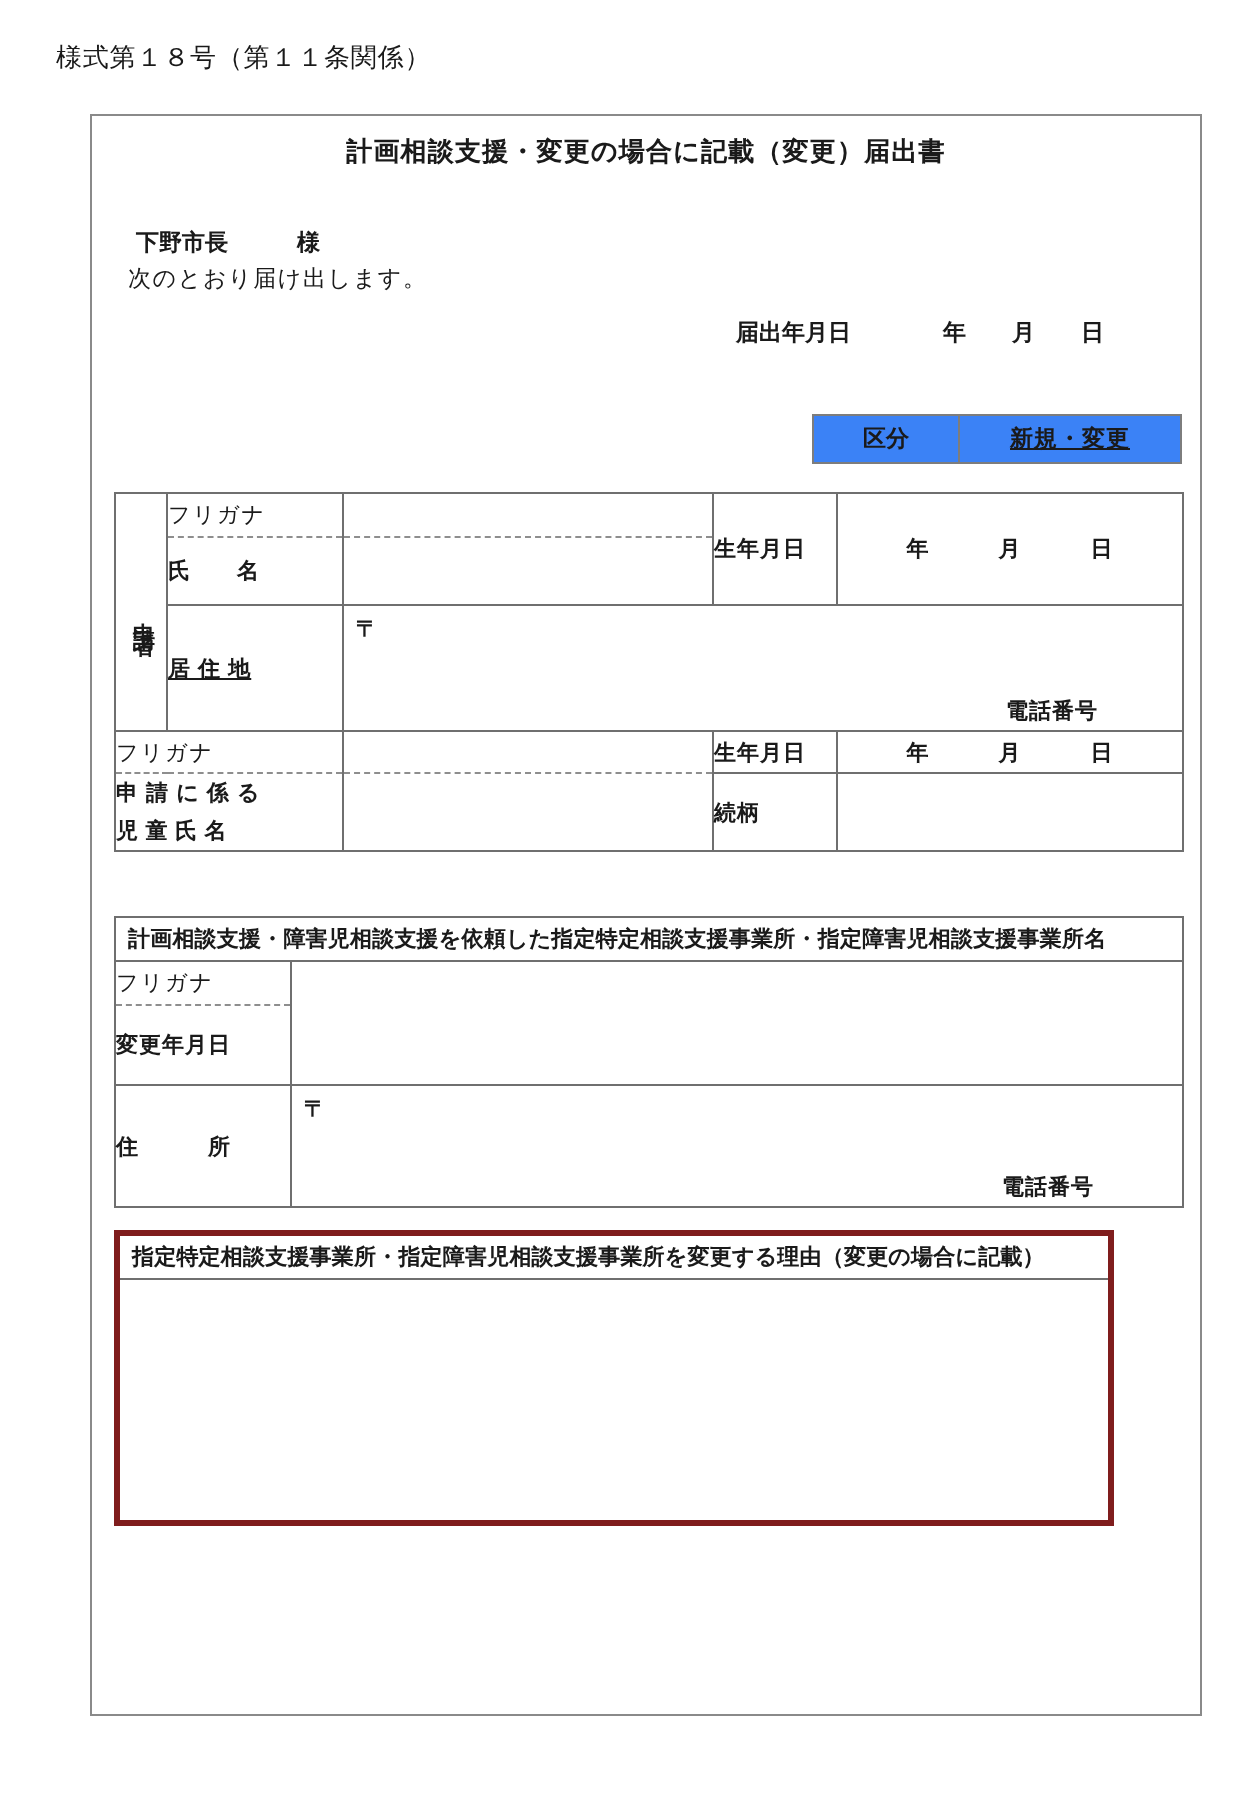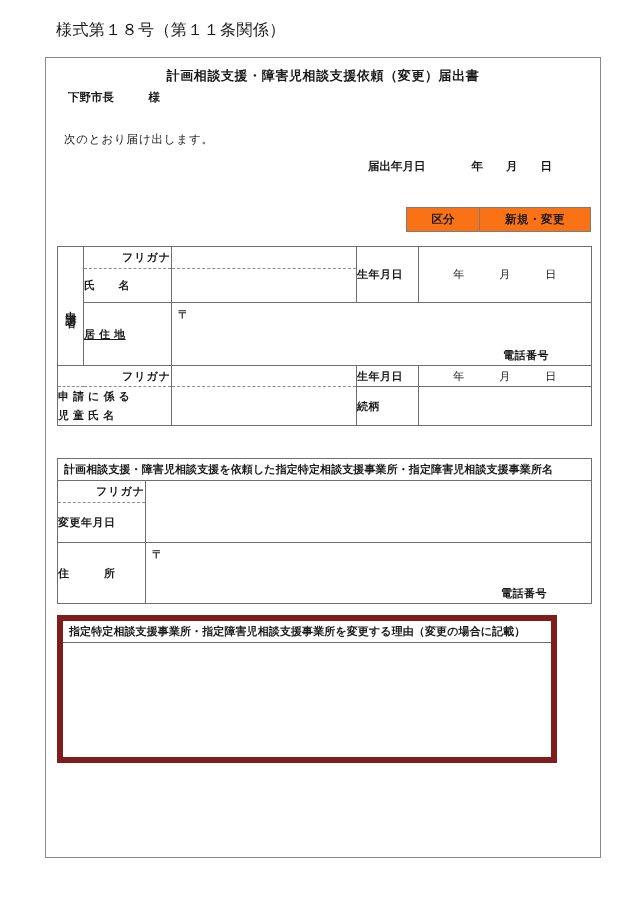--- a/index.html
+++ b/index.html
@@ -12,23 +12,23 @@
     height: 903px;
     position: relative;
     font-family: "Liberation Serif", "DejaVu Serif", serif;
     color: #1a1a1a;
     overflow: hidden;
   }
 
   
   .form-number {
     position: absolute;
-    left: 56px;
+    left: 28px;
     top: 20px;
-    font-size: 16px;
+    font-size: 13px;
     letter-spacing: 0.4px;
     white-space: nowrap;
     text-align: center;
   }
 
   
   .page-frame {
     position: absolute;
     left: 45px;
     top: 57px;
@@ -48,21 +48,21 @@
     font-size: 13px;
     font-weight: bold;
     letter-spacing: 0.6px;
     font-family: "Liberation Sans", "DejaVu Sans", sans-serif;
   }
 
   
   .addressee {
     position: absolute;
     left: 22px;
-    top: 32px;
+    top: 56px;
     font-size: 11.5px;
     font-weight: bold;
     font-family: "Liberation Sans", "DejaVu Sans", sans-serif;
     white-space: pre;
   }
   .intro-line {
     position: absolute;
     left: 18px;
     top: 74px;
     font-size: 11.5px;
@@ -86,41 +86,42 @@
   
   .kubun-box {
     position: absolute;
     left: 360px;
     top: 149px;
     width: 185px;
     height: 25px;
     display: flex;
     border: 1px solid #7d7d7d;
     box-sizing: border-box;
-    background: #f97316;
+    background: #3b82f6;
   }
   .kubun-label {
     width: 72px;
     border-right: 1px solid #7d7d7d;
     display: flex;
     align-items: center;
     justify-content: center;
     font-size: 11.5px;
     font-weight: bold;
     font-family: "Liberation Sans", "DejaVu Sans", sans-serif;
   }
   .kubun-value {
     flex: 1;
     display: flex;
     align-items: center;
     justify-content: center;
     font-size: 11.5px;
     font-weight: bold;
     font-family: "Liberation Sans", "DejaVu Sans", sans-serif;
     letter-spacing: 0.5px;
+    text-decoration: underline;
   }
 
   
   .form-table {
     position: absolute;
     border-collapse: collapse;
     table-layout: fixed;
     background: #fff;
     font-family: "Liberation Sans", "DejaVu Sans", sans-serif;
   }
@@ -131,22 +132,22 @@
     vertical-align: middle;
     position: relative;
   }
   .cell-label {
     text-align: left;
     font-weight: bold;
     letter-spacing: 0.5px;
     white-space: pre;
   }
   .cell-label-small {
-    text-align: right;
-    font-weight: bold;
+    text-align: left;
+    font-weight: normal;
     letter-spacing: 1px;
     white-space: pre;
     margin-left: 12px;
   }
   .dashed-bottom { border-bottom: 1px dashed #8e8e8e !important; }
   .dashed-top    { border-top: 1px dashed #8e8e8e !important; }
   .no-top    { border-top: none !important; }
   .no-bottom { border-bottom: none !important; }
 
   
@@ -182,21 +183,21 @@
   .phone-label-office {
     position: absolute;
     right: 44px;
     bottom: 2px;
     font-size: 11px;
     font-weight: bold;
     letter-spacing: 0.5px;
   }
   .date-slots {
     text-align: center;
-    font-weight: normal;
+    font-weight: bold;
     font-size: 11px;
     white-space: pre;
     letter-spacing: 0.5px;
   }
 
   
   #applicant-table { left: 11px; top: 188px; width: 534px; }
 
   
   #office-table { left: 11px; top: 400px; width: 534px; }
@@ -208,21 +209,21 @@
     white-space: nowrap;
   }
 
   
   .reason-box {
     position: absolute;
     left: 11px;
     top: 557px;
     width: 500px;
     height: 148px;
-    border: 6px solid #7f1d1d;
+    border: 3px solid #7f1d1d;
     box-sizing: border-box;
     background: #fff;
   }
   .reason-header {
     height: 22px;
     border-bottom: 1px solid #6f6f6f;
     display: flex;
     align-items: center;
     padding-left: 6px;
     font-size: 11px;
@@ -249,21 +250,21 @@
     box-sizing: border-box;
   }
 </style>
 </head>
 <body>
 
 <div class="form-number">様式第１８号（第１１条関係）</div>
 
 <div class="page-frame">
 
-  <div class="doc-title">計画相談支援・障害児相談支援依頼（変更）届出書</div>
+  <div class="doc-title">計画相談支援・変更の場合に記載（変更）届出書</div>
 
   <div class="addressee">下野市長　　　様</div>
 
   <div class="intro-line">次のとおり届け出します。</div>
 
   <div class="submit-date">届出年月日　　　　年　　月　　日</div>
 
   <div class="kubun-box">
     <div class="kubun-label">区分</div>
     <div class="kubun-value">新規・変更</div>
@@ -309,21 +310,21 @@
         <td class="date-slots">年　　　月　　　日</td>
       </tr>
 
       <tr>
         <td colspan="2" class="cell-label dashed-top no-bottom" style="height:19px;">申 請 に 係 る</td>
         <td rowspan="2" class="dashed-top"></td>
         <td rowspan="2" class="cell-label">続柄</td>
         <td rowspan="2"></td>
       </tr>
       <tr>
-        <td colspan="2" class="cell-label no-top" style="height:19px;">児 童 氏 名</td>
+        <td colspan="2" class="cell-label no-top" style="height:19px;font-family:Liberation Serif, serif;">児 童 氏 名</td>
       </tr>
     </tbody>
   </table>
 
   <table class="form-table" id="office-table">
     <colgroup>
       <col style="width:88px">
       <col style="width:446px">
     </colgroup>
     <tbody>

